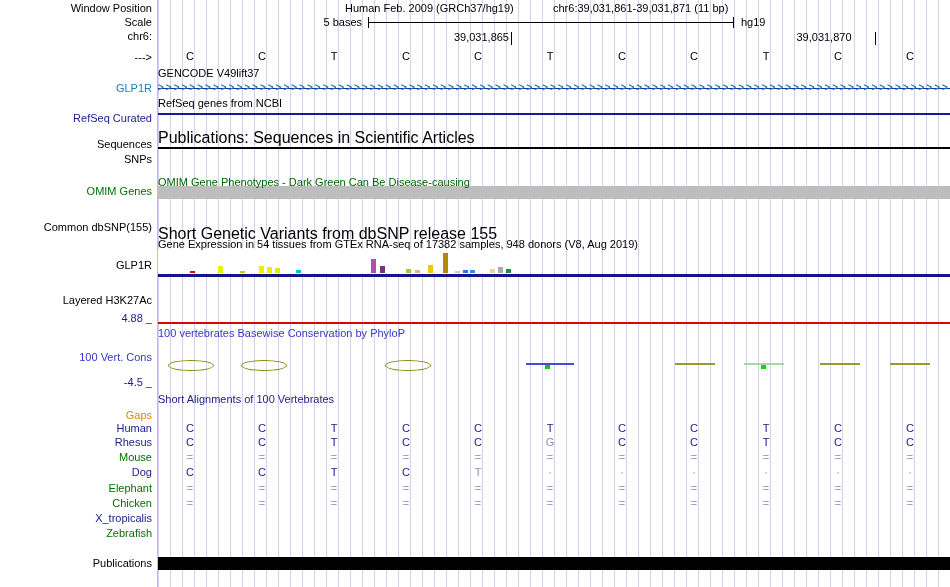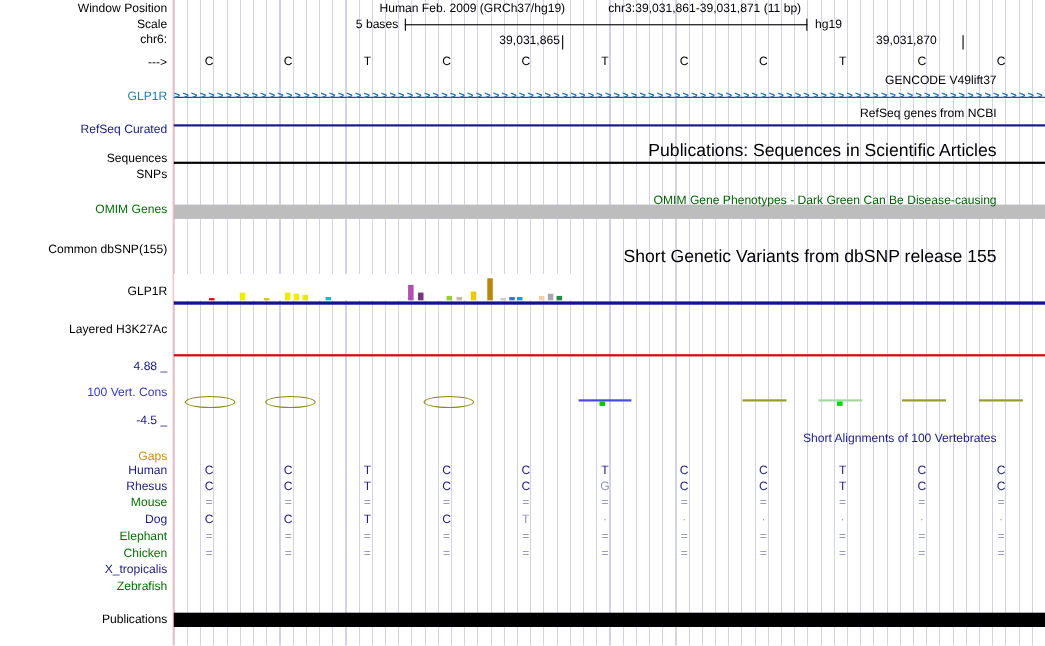--- a/index.html
+++ b/index.html
@@ -7,21 +7,21 @@
     position:relative;width:950px;height:587px;overflow:hidden;background:#fff;
     font-family:"Liberation Sans","DejaVu Sans",sans-serif;font-size:11px;color:#000;
   }
   
   #grid{
     position:absolute;left:158px;top:0;width:792px;height:587px;z-index:0;
     background:repeating-linear-gradient(to right,#d2d2ee 0,#d2d2ee 1px,transparent 1px,transparent 12px);
   }
   #pink-sep{position:absolute;left:157px;top:0;width:1px;height:587px;background:#f7a8a8;z-index:1;}
   .ll{position:absolute;right:798px;white-space:nowrap;z-index:3;text-align:right;}
-  .ct{position:absolute;left:158px;width:748px;text-align:right;white-space:nowrap;z-index:3;}
+  .ct{position:absolute;left:158px;width:748px;text-align:left;white-space:nowrap;z-index:3;}
   .f10{font-size:16px;}
   .navy{color:#21218c;}
   .dknavy{color:#1a1a8c;}
   .teal{color:#1f7db0;}
   .green{color:#007200;}
   .dgreen{color:#006400;}
   .orange{color:#d98a00;}
   .blue{color:#3737c8;}
   .hline{position:absolute;z-index:2;}
   .tick{position:absolute;width:1px;background:#000;z-index:3;}
@@ -41,21 +41,21 @@
 </head>
 <body>
 
 <div id="browser">
 
   <div id="grid"></div>
   <div id="pink-sep"></div>
 
   <div class="ll" style="top:2px;">Window Position</div>
   <div style="position:absolute;left:345px;top:2px;white-space:nowrap;z-index:3;">Human Feb. 2009 (GRCh37/hg19)</div>
-  <div style="position:absolute;left:553px;top:2px;white-space:nowrap;z-index:3;">chr3:39,031,861-39,031,871 (11 bp)</div>
+  <div style="position:absolute;left:553px;top:2px;white-space:nowrap;z-index:3;">chr6:39,031,861-39,031,871 (11 bp)</div>
 
   <div class="ll" style="top:16px;">Scale</div>
   <div style="position:absolute;left:282px;top:16px;width:80px;text-align:right;z-index:3;">5 bases</div>
   <div class="hline" style="left:368px;top:22px;width:366px;height:1px;background:#000;"></div>
   <div class="tick" style="left:368px;top:17px;height:11px;"></div>
   <div class="tick" style="left:733px;top:17px;height:11px;"></div>
   <div style="position:absolute;left:741px;top:16px;z-index:3;">hg19</div>
 
   <div class="ll" style="top:30px;">chr6:</div>
   <div style="position:absolute;left:411px;top:31px;width:98px;text-align:right;z-index:3;">39,031,865</div>
@@ -92,20 +92,21 @@
   <div class="ll" style="top:153px;">SNPs</div>
   <div class="hline" style="left:158px;top:147px;width:792px;height:2px;background:#000;"></div>
 
   <div class="ct dgreen" style="top:176px;">OMIM Gene Phenotypes - Dark Green Can Be Disease-causing</div>
   <div class="ll green" style="top:185px;">OMIM Genes</div>
   <div class="hline" style="left:158px;top:186px;width:792px;height:13px;background:#bdbdbd;"></div>
 
   <div class="ct f10" style="top:225px;">Short Genetic Variants from dbSNP release 155</div>
   <div class="ll" style="top:221px;">Common dbSNP(155)</div>
 
+  <div class="ct" style="top:238px;">Gene Expression in 54 tissues from GTEx RNA-seq of 17382 samples, 948 donors (V8, Aug 2019)</div>
   <div class="hline" style="left:158px;top:249px;width:372px;height:24px;background:#fff;"></div>
   <div class="ll" style="top:259px;">GLP1R</div>
   <div id="gtex-bars">
       <div class="gtex-bar" style="left: 190px; top: 271px; height: 2px; background: rgb(238, 0, 0);"></div>
       <div class="gtex-bar" style="left: 218px; top: 266px; height: 7px; background: rgb(237, 237, 0);"></div>
       <div class="gtex-bar" style="left: 240px; top: 271px; height: 2px; background: rgb(205, 205, 0);"></div>
       <div class="gtex-bar" style="left: 259px; top: 266px; height: 7px; background: rgb(237, 237, 0);"></div>
       <div class="gtex-bar" style="left: 267px; top: 267px; height: 6px; background: rgb(237, 237, 0);"></div>
       <div class="gtex-bar" style="left: 275px; top: 268px; height: 5px; background: rgb(232, 232, 0);"></div>
       <div class="gtex-bar" style="left: 296px; top: 270px; height: 3px; background: rgb(0, 197, 205);"></div>
@@ -120,21 +121,22 @@
       <div class="gtex-bar" style="left: 470px; top: 270px; height: 3px; background: rgb(30, 144, 255);"></div>
       <div class="gtex-bar" style="left: 490px; top: 269px; height: 4px; background: rgb(240, 207, 168);"></div>
       <div class="gtex-bar" style="left: 498px; top: 267px; height: 6px; background: rgb(169, 169, 169);"></div>
       <div class="gtex-bar" style="left: 506px; top: 269px; height: 4px; background: rgb(34, 139, 68);"></div>
     </div>
   <div class="hline" style="left:158px;top:274px;width:792px;height:3px;background:#14148c;"></div>
 
   <div class="ll" style="top:294px;">Layered H3K27Ac</div>
   <div class="hline" style="left:158px;top:322px;width:792px;height:2px;background:#e00000;"></div>
 
-  <div class="ll dknavy" style="top:327px;">4.88 _</div>
+  <div class="ll dknavy" style="top:312px;">4.88 _</div>
+  <div class="ct blue" style="top:327px;">100 vertebrates Basewise Conservation by PhyloP</div>
   <div class="ll blue" style="top:351px;">100 Vert. Cons</div>
   <div class="ll dknavy" style="top:376px;">-4.5 _</div>
   <div id="cons-glyphs">
       <div class="cons-ellipse" style="left: 168px; top: 359.5px; width: 44px; height: 9px; border-color: rgb(139, 139, 0);"></div>
       <div class="cons-ellipse" style="left: 241px; top: 359.5px; width: 44px; height: 9px; border-color: rgb(139, 139, 0);"></div>
       <div class="cons-ellipse" style="left: 385px; top: 359.5px; width: 44px; height: 9px; border-color: rgb(139, 139, 0);"></div>
       <div class="cons-line" style="left: 526px; top: 363px; width: 48px; background: rgb(74, 74, 216);"></div>
       <div class="cons-tick" style="left: 545px; top: 365px; background: rgb(0, 204, 0);"></div>
       <div class="cons-line" style="left: 675px; top: 363px; width: 40px; background: rgb(154, 154, 48);"></div>
       <div class="cons-line" style="left: 744px; top: 363px; width: 40px; background: rgb(168, 216, 160);"></div>

